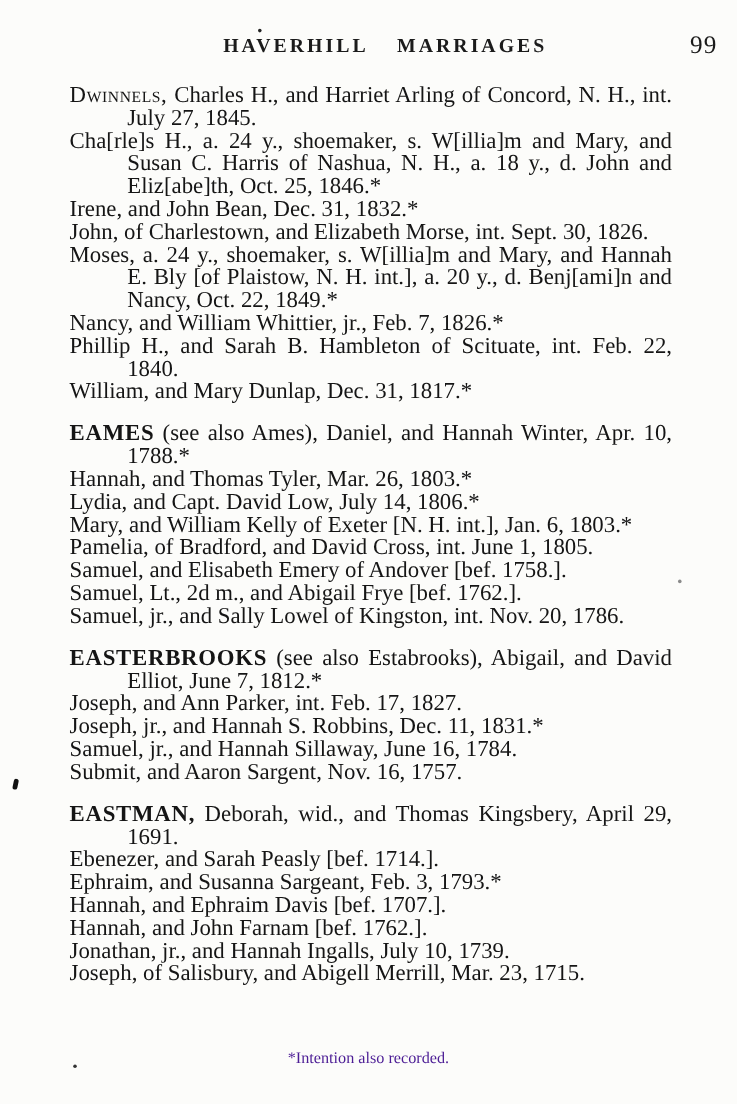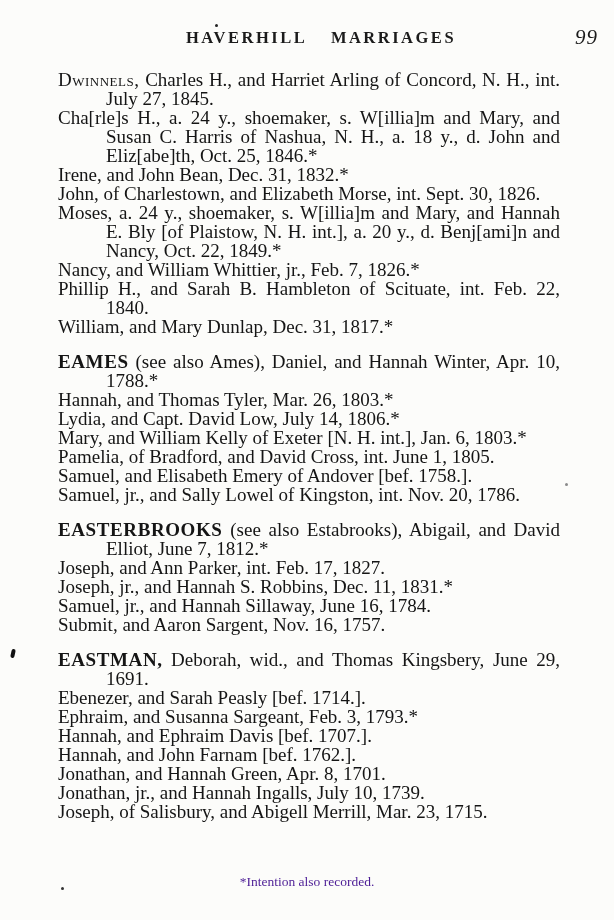--- a/index.html
+++ b/index.html
@@ -14,21 +14,21 @@
   .page{position:absolute;inset:0;}
   
   .page-header{position:absolute;top:28px;left:0;width:614px;height:26px;padding-left:28px;}
   .header-title{
     position:absolute;left:0;right:0;text-align:center;
     font-weight:bold;font-size:16.5px;letter-spacing:2.5px;word-spacing:18px;
     color:#1b1b1b;
   }
   .page-number{
     position:absolute;right:44px;top:-3px;
-    font-size:21px;color:#1b1b1b;letter-spacing:1px;font-style:italic;
+    font-size:21px;color:#1b1b1b;letter-spacing:1px;
   }
   
   .records{
     position:absolute;top:70px;left:58px;width:502px;
     font-size:19px;line-height:19px;
     text-align:justify;
   }
   .entry{
     margin:0;
     padding-left:48px;
@@ -79,38 +79,38 @@
       <p class="entry">William, and Mary Dunlap, Dec. 31, 1817.*</p>
     </section>
 
     <section>
       <p class="entry"><span class="lead-bold">EAMES</span><span> (see also Ames), Daniel, and Hannah Winter, Apr. 10, 1788.*</span></p>
       <p class="entry">Hannah, and Thomas Tyler, Mar. 26, 1803.*</p>
       <p class="entry">Lydia, and Capt. David Low, July 14, 1806.*</p>
       <p class="entry">Mary, and William Kelly of Exeter [N. H. int.], Jan. 6, 1803.*</p>
       <p class="entry">Pamelia, of Bradford, and David Cross, int. June 1, 1805.</p>
       <p class="entry">Samuel, and Elisabeth Emery of Andover [bef. 1758.].</p>
+      <p class="entry">Samuel, Lt., 2d m., and Abigail Frye [bef. 1762.].</p>
       <p class="entry">Samuel, jr., and Sally Lowel of Kingston, int. Nov. 20, 1786.</p>
     </section>
 
     <section>
       <p class="entry"><span class="lead-bold">EASTERBROOKS</span><span> (see also Estabrooks), Abigail, and David Elliot, June 7, 1812.*</span></p>
       <p class="entry">Joseph, and Ann Parker, int. Feb. 17, 1827.</p>
       <p class="entry">Joseph, jr., and Hannah S. Robbins, Dec. 11, 1831.*</p>
       <p class="entry">Samuel, jr., and Hannah Sillaway, June 16, 1784.</p>
       <p class="entry">Submit, and Aaron Sargent, Nov. 16, 1757.</p>
     </section>
 
     <section>
-      <p class="entry"><span class="lead-bold">EASTMAN,</span><span> Deborah, wid., and Thomas Kingsbery, June 29, 1691.</span></p>
+      <p class="entry"><span class="lead-bold">EASTMAN,</span><span> Deborah, wid., and Thomas Kingsbery, April 29, 1691.</span></p>
       <p class="entry">Ebenezer, and Sarah Peasly [bef. 1714.].</p>
       <p class="entry">Ephraim, and Susanna Sargeant, Feb. 3, 1793.*</p>
       <p class="entry">Hannah, and Ephraim Davis [bef. 1707.].</p>
       <p class="entry">Hannah, and John Farnam [bef. 1762.].</p>
-      <p class="entry">Jonathan, and Hannah Green, Apr. 8, 1701.</p>
       <p class="entry">Jonathan, jr., and Hannah Ingalls, July 10, 1739.</p>
       <p class="entry">Joseph, of Salisbury, and Abigell Merrill, Mar. 23, 1715.</p>
     </section>
 
   </main>
 
   <div class="footnote">*Intention also recorded.</div>
 
   <span class="artifact mark-comma"></span>
   <span class="artifact dot dot-footer"></span>

